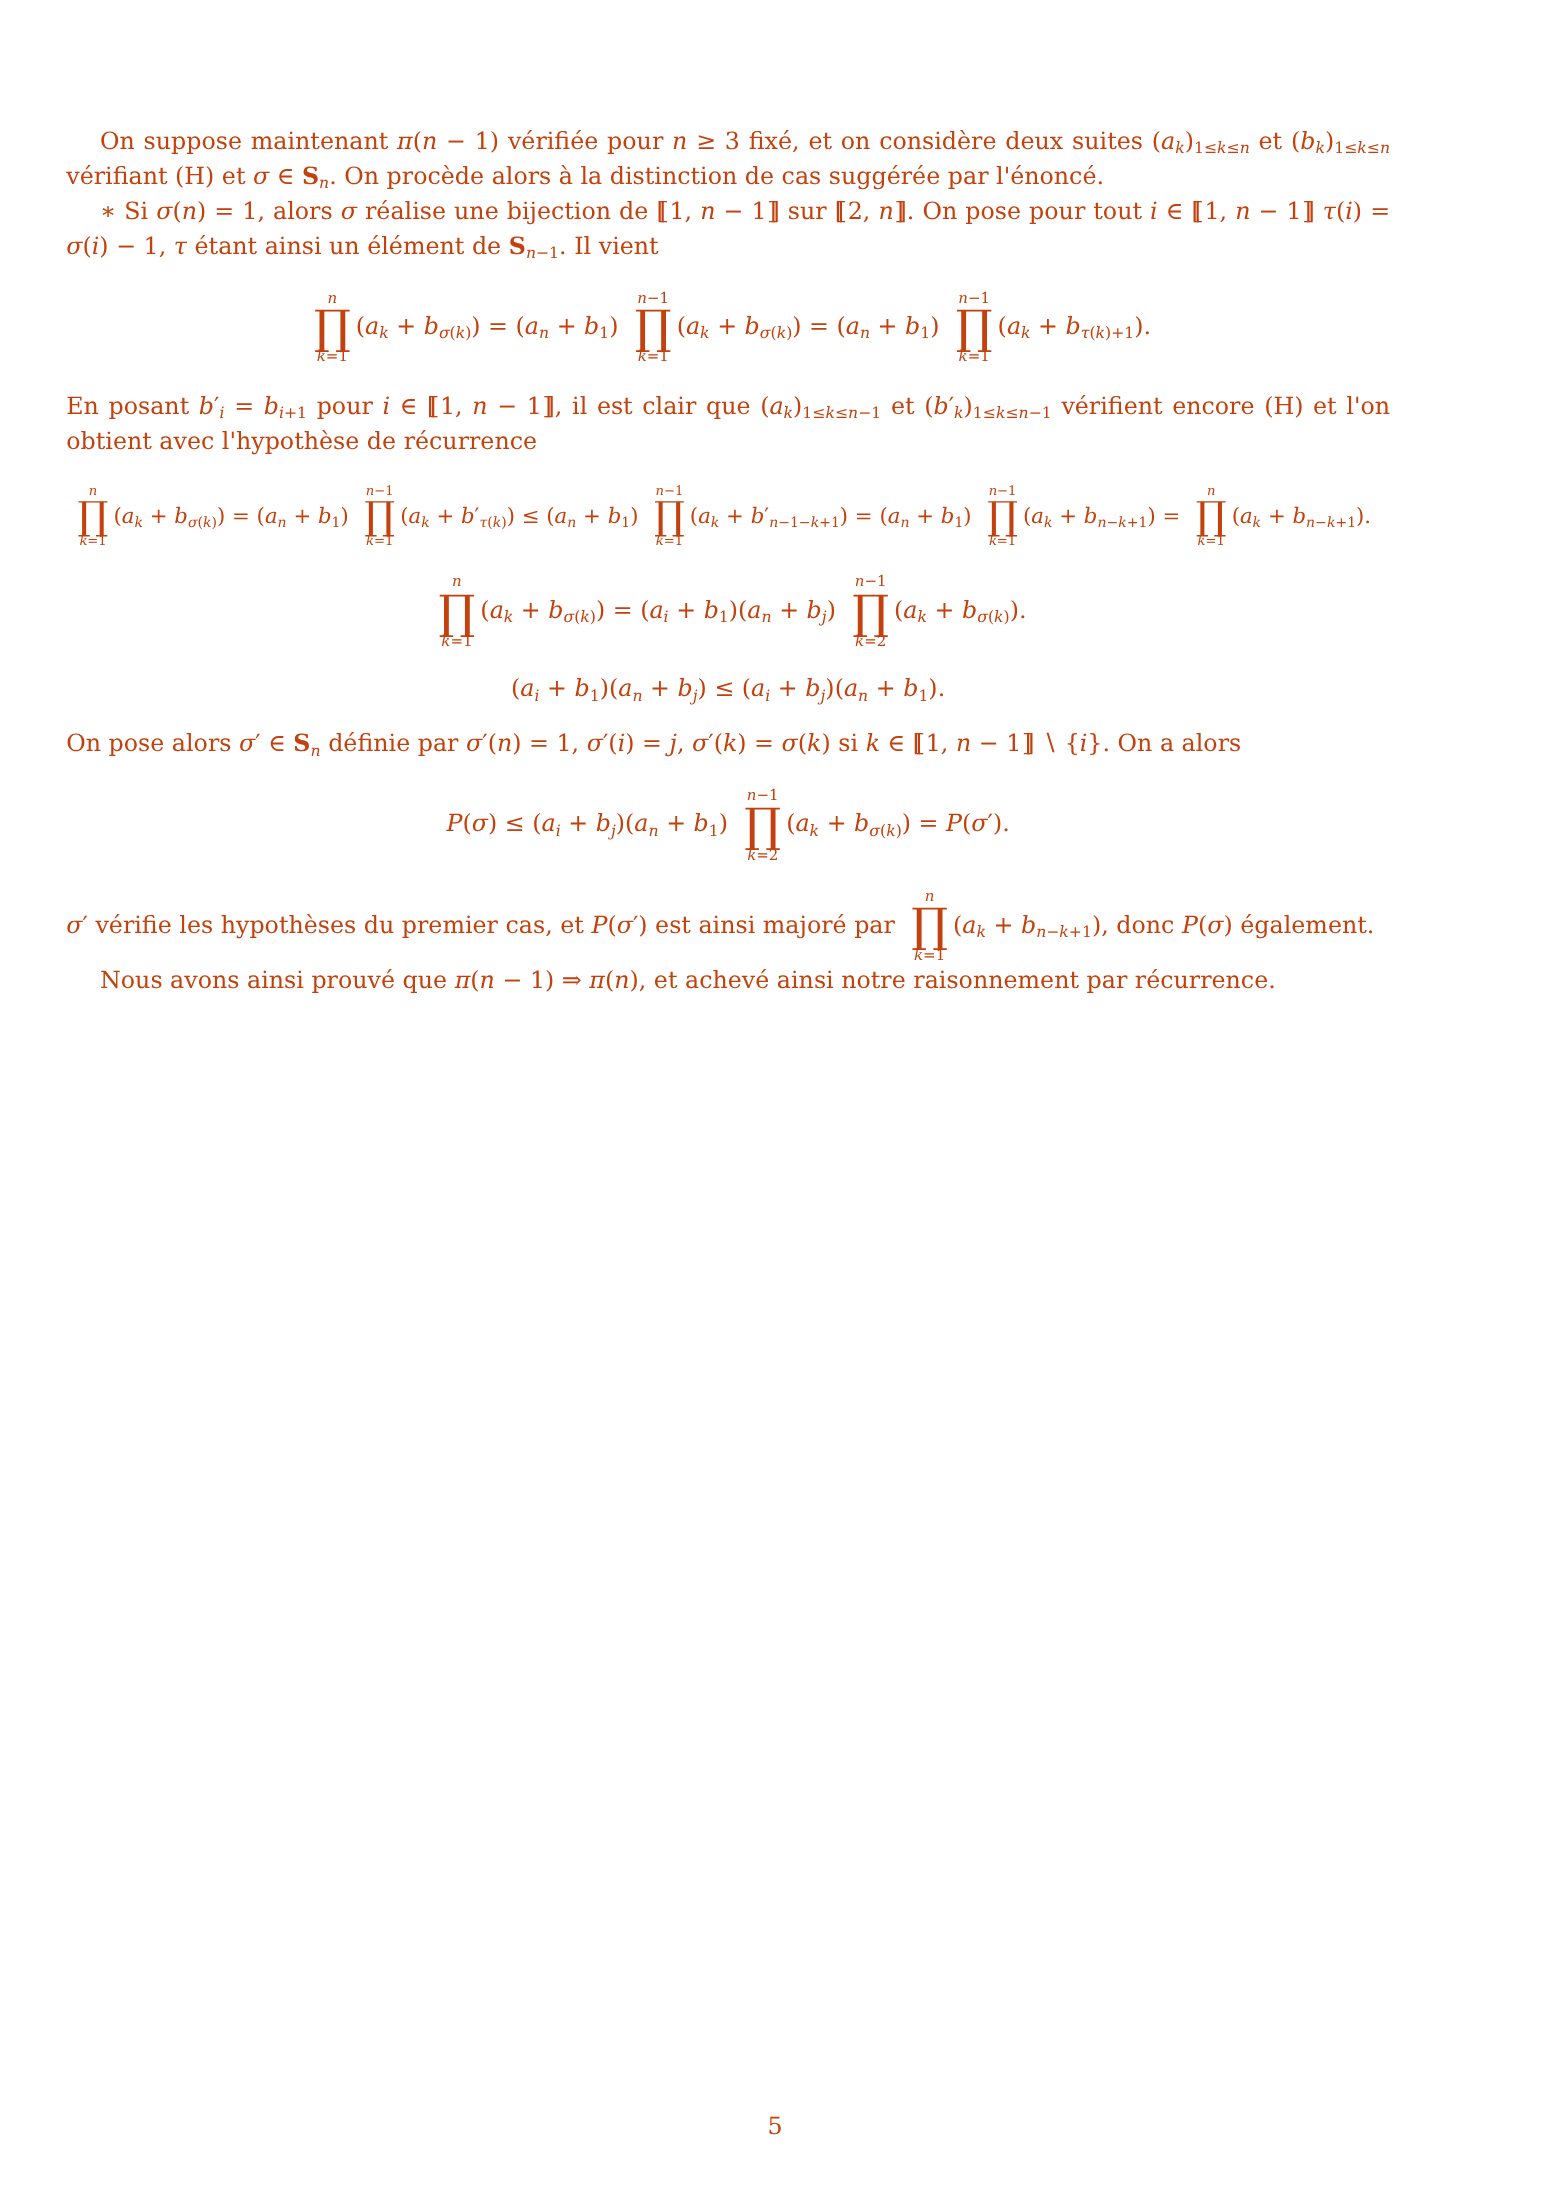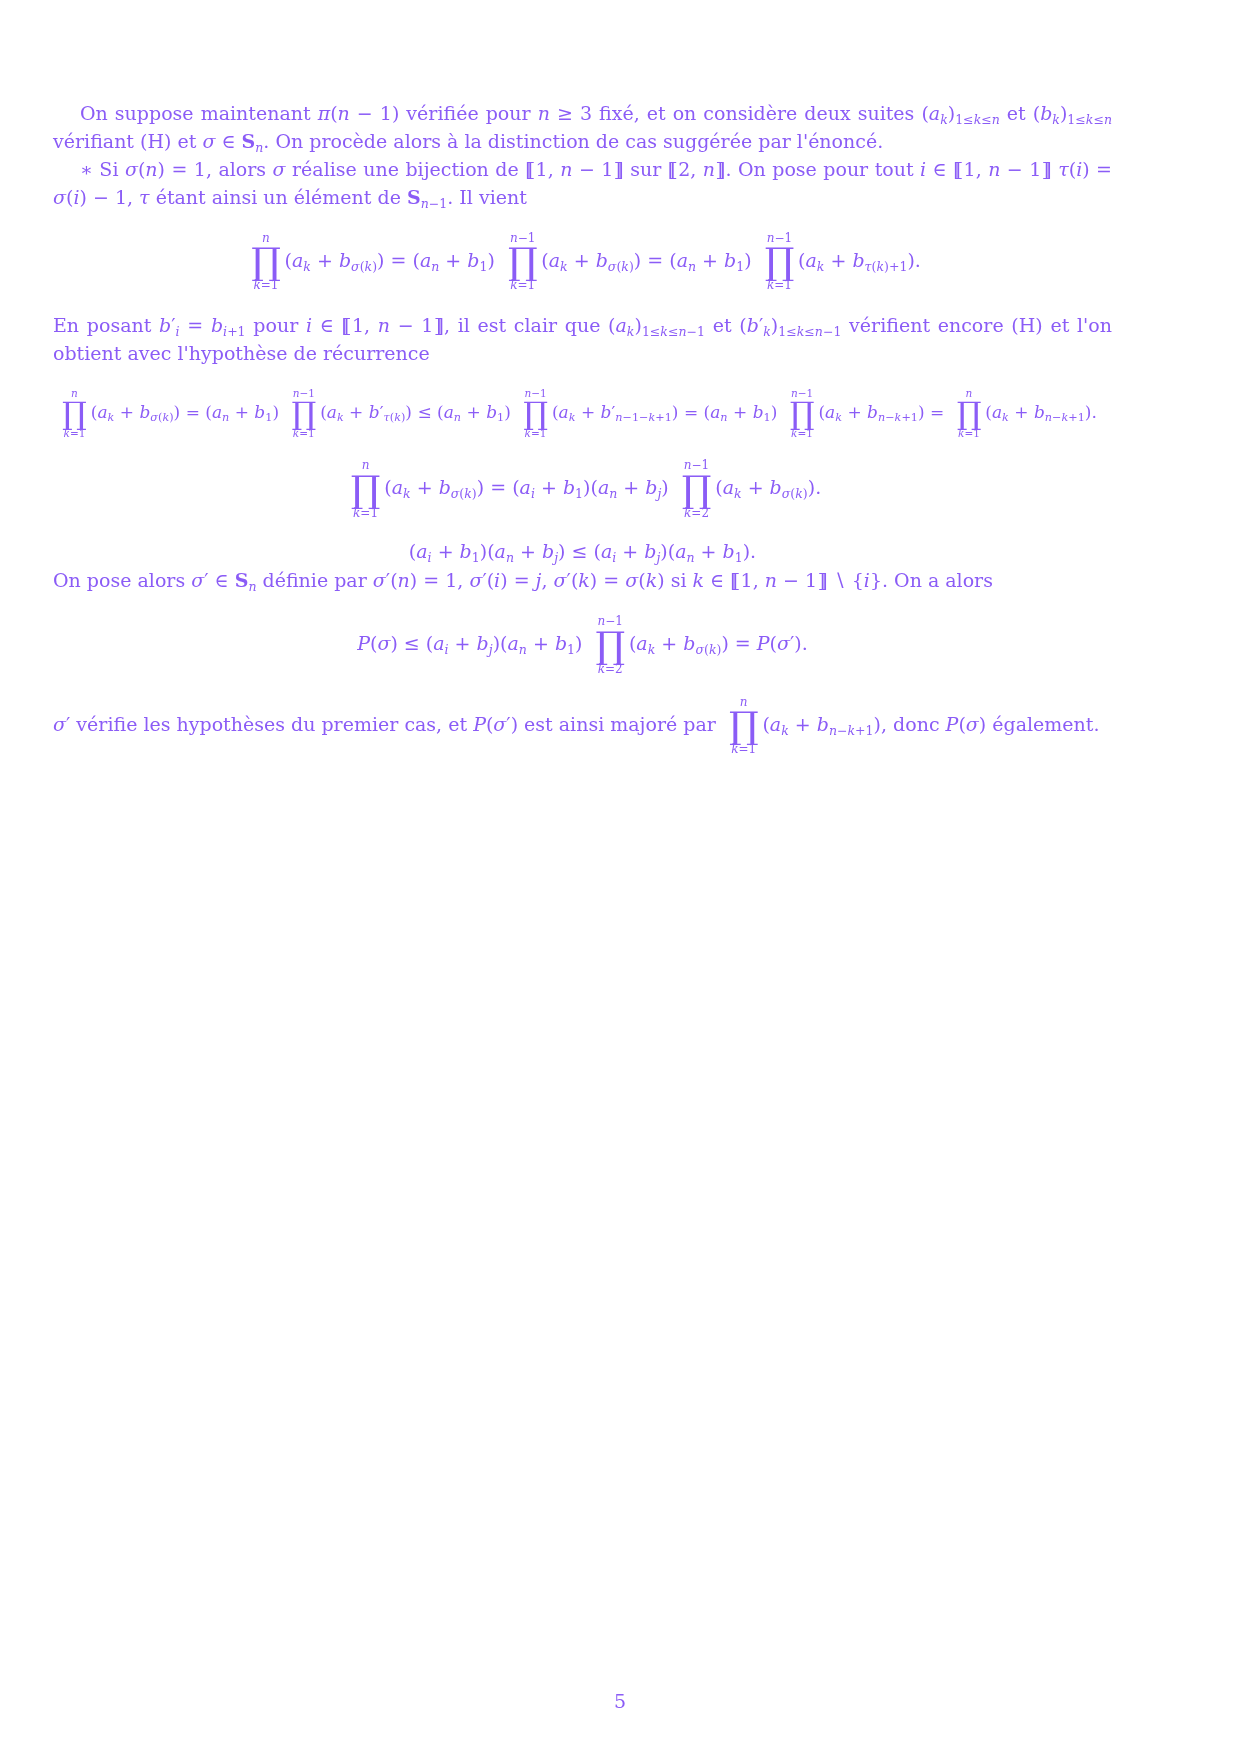--- a/index.html
+++ b/index.html
@@ -1,29 +1,29 @@
 <!DOCTYPE html>
 <html><head>
 <meta charset="utf-8">
 <style>
   html,body{margin:0;padding:0;background:#ffffff;}
   .page{
     width:1240px;height:1754px;position:relative;background:#ffffff;
     box-sizing:border-box;padding:100px 128px 0 53px;
     font-family:"DejaVu Serif","Liberation Serif",serif;
-    font-size:19px;color:#8b5cf6;line-height:1.47;
+    font-size:19px;color:#c2410c;line-height:1.47;
   }
   p.body{margin:0;text-align:justify;}
   .mt{margin-top:18px;}
   .mts{margin-top:14px;}
   .indent{text-indent:27px;}
   .star{text-indent:27px;}
   .eq{text-align:center;margin:20px 0;line-height:1.2;}
   .eq-wide{white-space:nowrap;font-size:17px;margin-left:-13px;text-align:center;}
-  .eq-simple{margin:5px 0;}
+  .eq-simple{margin:20px 0;}
   sub{font-size:66%;vertical-align:-0.28em;line-height:0;}
   sup{font-size:66%;vertical-align:0.55em;line-height:0;}
   .prod{display:inline-flex;flex-direction:column;align-items:center;
         vertical-align:middle;margin:0 4px 0 7px;line-height:1;}
   .lim{font-size:12px;line-height:1.05;}
   .pi{font-size:37px;line-height:0.95;font-style:normal;}
   .eq-wide .pi{font-size:31px;}
   .eq-wide .lim{font-size:10.5px;}
   .frak{font-weight:bold;font-style:normal;}
   .lbb{text-shadow:2.5px 0 currentColor;margin-right:3px;}
@@ -98,17 +98,18 @@
         <span class="pi">∏</span>
         <span class="lim"><i>k</i>=2</span>
       </span>(<i>a</i><sub><i>k</i></sub> + <i>b</i><sub><i>σ</i>(<i>k</i>)</sub>) = <i>P</i>(<i>σ</i>′).</div>
 
   <p class="body mt"><i>σ</i>′ vérifie les hypothèses du premier cas, et <i>P</i>(<i>σ</i>′) est ainsi majoré par <span class="prod">
         <span class="lim"><i>n</i></span>
         <span class="pi">∏</span>
         <span class="lim"><i>k</i>=1</span>
       </span>(<i>a</i><sub><i>k</i></sub> + <i>b</i><sub><i>n</i>−<i>k</i>+1</sub>), donc <i>P</i>(<i>σ</i>) également.</p>
 
+  <p class="body indent mt">Nous avons ainsi prouvé que <i>π</i>(<i>n</i> − 1) ⇒ <i>π</i>(<i>n</i>), et achevé ainsi notre raisonnement par récurrence.</p>
 
 
   <div class="footer">5</div>
 
 </div>
 
 </body></html>

